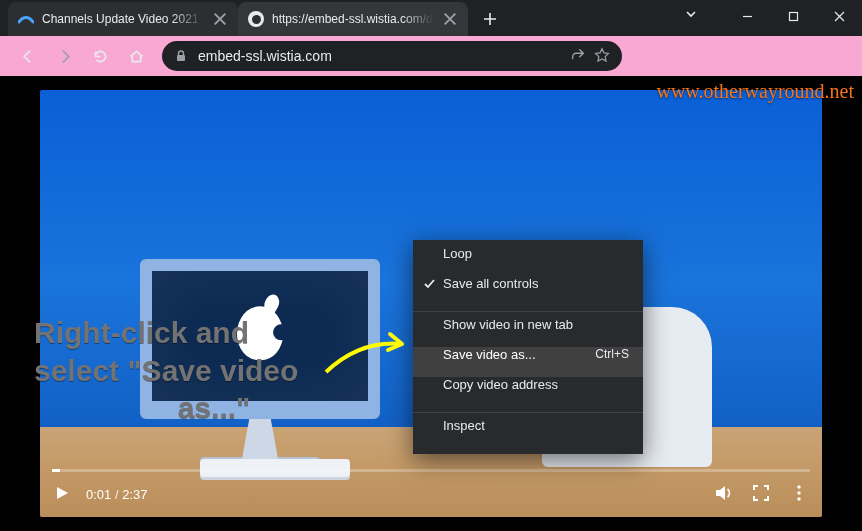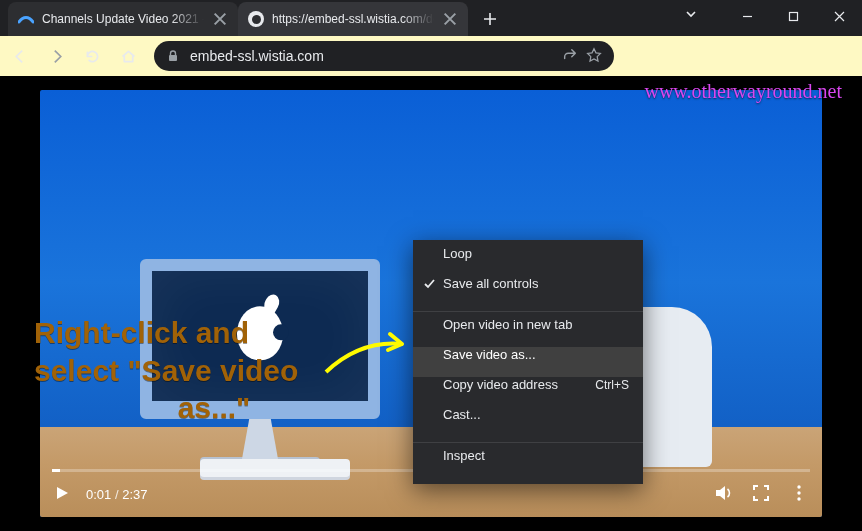--- a/index.html
+++ b/index.html
@@ -20,59 +20,59 @@
   .tab-new { width: 28px; height: 28px; margin-left: 8px; display: inline-flex; align-items: center; justify-content: center; color: #e8eaed; border-radius: 50%; align-self: center; cursor: pointer; }
   .tab-new svg { width: 14px; height: 14px; }
 
   .windowctl { position:absolute; right:0; top:0; height:32px; display:flex; }
   .windowctl div{ width:46px; display:flex; align-items:center; justify-content:center; color:#e8eaed; }
   .windowctl svg{width:11px;height:11px;}
   .caret-down{ width:22px; display:flex; align-items:center; justify-content:center; color:#e8eaed; position:absolute; right:160px; top:8px;}
   .caret-down svg{width:12px;height:12px;}
 
   
-  .toolbar { height: 40px; background: #fef9c3; display: flex; align-items: center; padding: 0 4px; gap: 4px; }
+  .toolbar { height: 40px; background: #f9a8d4; display: flex; align-items: center; padding: 0 12px; gap: 4px; }
   .tbtn { width: 32px; height: 32px; display: inline-flex; align-items: center; justify-content: center; color: #9aa0a6; border-radius: 50%; }
   .tbtn.enabled { color: #e8eaed; }
   .tbtn svg{ width:17px; height:17px; }
   .omnibox { flex:1; height:30px; background:#202124; border-radius:15px; display:flex; align-items:center; padding:0 12px; gap:10px; color:#e8eaed; font-size:14px; margin: 0 6px; max-width: 460px;}
   .omnibox .lock { color:#9aa0a6; width:14px;height:14px; }
   .omnibox .url-dim{ color:#9aa0a6; }
   .omni-actions{ margin-left:auto; display:flex; gap:8px; align-items:center; color:#9aa0a6;}
   .omni-actions svg{width:16px;height:16px;}
 
   
   .content { flex:1; background:#000; position:relative; }
   .video-frame { position:absolute; left:40px; right:40px; top:14px; bottom:14px; background: linear-gradient(180deg,#0a5fd6 0%, #1a74db 45%, #0d54b8 100%); border-radius:2px; overflow:hidden; }
 
   
-  .watermark { position:absolute; right:20px; top:4px; color:#d946ef; font-family: "Comic Sans MS", "Segoe Script", cursive; font-size:20px; z-index:20; text-shadow:0 1px 2px rgba(0,0,0,.6); }
+  .watermark { position:absolute; right:8px; top:4px; color:#f97316; font-family: "Comic Sans MS", "Segoe Script", cursive; font-size:20px; z-index:20; text-shadow:0 1px 2px rgba(0,0,0,.6); }
 
   
   .desk{ position:absolute; left:0; right:0; bottom:0; height:90px; background: linear-gradient(180deg,#caa477,#c49a68 40%,#b98e5a); }
   .imac{ position:absolute; left:100px; bottom:58px; width:240px; height:200px; }
   .imac .screen{ width:240px;height:160px; background:#0d2a52; border:12px solid #8fb4e3; border-bottom-width:18px; border-radius:6px; box-shadow: inset 0 0 60px rgba(255,255,255,.06); position:relative;}
   .imac .logo{ position:absolute; left:50%; top:50%; transform:translate(-50%,-55%); width:46px; height:54px; background:#fff; border-radius:50% 50% 48% 48%; }
   .imac .logo::before{content:""; position:absolute; right:4px; top:-12px; width:14px;height:18px; background:#fff; border-radius:50% 60% 0 50%; transform:rotate(30deg);}
   .imac .logo::after{content:""; position:absolute; right:-6px; top:18px; width:16px;height:16px; background:#0d2a52; border-radius:50%;}
   .imac .stand{ width:36px;height:40px; background:#cdd7e5; margin:0 auto; clip-path: polygon(20% 0,80% 0,100% 100%,0 100%);}
   .imac .foot{ width:120px;height:8px; background:#b7c2d2; margin:-2px auto 0; border-radius:4px;}
   .kb{ position:absolute; left:160px; bottom:40px; width:150px;height:18px; background:#eef1f5; border-radius:4px; box-shadow:0 3px 0 #cfd5df;}
   .person{ position:absolute; right:110px; bottom:50px; width:170px; height:270px; }
   .person .torso{ width:170px; height:160px; background:#e7ecf2; position:absolute; bottom:0; border-radius:40px 40px 6px 6px; }
 
   
-  .annotation { position:absolute; left:34px; top:238px; width:360px; color:#a16207; font-family:"Segoe Script","Comic Sans MS",cursive; font-weight:700; font-size:30px; line-height:1.25; z-index:15; text-shadow:0 1px 0 rgba(0,0,0,.4);}
+  .annotation { position:absolute; left:34px; top:238px; width:360px; color:#737373; font-family:"Segoe Script","Comic Sans MS",cursive; font-weight:700; font-size:30px; line-height:1.25; z-index:15; text-shadow:0 1px 0 rgba(0,0,0,.4);}
   .arrow { position:absolute; left:320px; top:244px; z-index:15; }
   .arrow svg{ width:100px; height:60px; }
 
   
   .ctxmenu{ position:absolute; left:413px; top:164px; width:230px; background:#292a2d; color:#e8eaed; font-size:13px; box-shadow:0 6px 24px rgba(0,0,0,.55); z-index:14; padding:6px 0; }
   .ctxmenu .item{ height:30px; display:flex; align-items:flex-start; padding:0 14px 0 30px; position:relative; }
-  .ctxmenu .item .shortcut{ margin-left:auto; color:#a4a7ab; font-size:12px;margin-top:31px;}
+  .ctxmenu .item .shortcut{ margin-left:auto; color:#a4a7ab; font-size:12px;}
   .ctxmenu .item.highlight{ background:#404040; color:#fff; }
   .ctxmenu .item.highlight .shortcut{ color:#e8eaed; }
   .ctxmenu .sep{ height:1px; background:#3f4043; margin:5px 0;}
   .ctxmenu .check{ position:absolute; left:9px; width:14px; height:14px; display:flex; align-items:center; justify-content:center; color:#e8eaed;}
   .ctxmenu .check svg{width:13px;height:13px;}
 
   
   .playerbar{ position:absolute; left:40px; right:40px; bottom:14px; height:48px; z-index:12; display:flex; flex-direction:column; }
   .progress{ height:3px; background:rgba(255,255,255,.28); position:relative; margin:0 12px 0 12px;}
   .progress .fill{ position:absolute; left:0; top:0; bottom:0; width:1%; background:#fff;}
@@ -217,31 +217,28 @@
       <div class="item">
         <span class="check">
             <svg viewBox="0 0 13 13">
               <path d="M2 7l3 3 6-7" fill="none" stroke="currentColor" stroke-width="1.8"></path>
             </svg>
           </span>
         <span>Save all controls</span>
       </div>
       <div class="sep"></div>
       <div class="item">
-        <span>Open video in new tab</span>
+        <span>Show video in new tab</span>
       </div>
       <div class="item highlight">
         <span>Save video as...</span>
         <span class="shortcut">Ctrl+S</span>
       </div>
       <div class="item">
         <span>Copy video address</span>
-      </div>
-      <div class="item">
-        <span>Cast...</span>
       </div>
       <div class="sep"></div>
       <div class="item">
         <span>Inspect</span>
       </div>
     </div>
 
     <div class="playerbar">
       <div class="progress">
           <div class="fill"></div>

